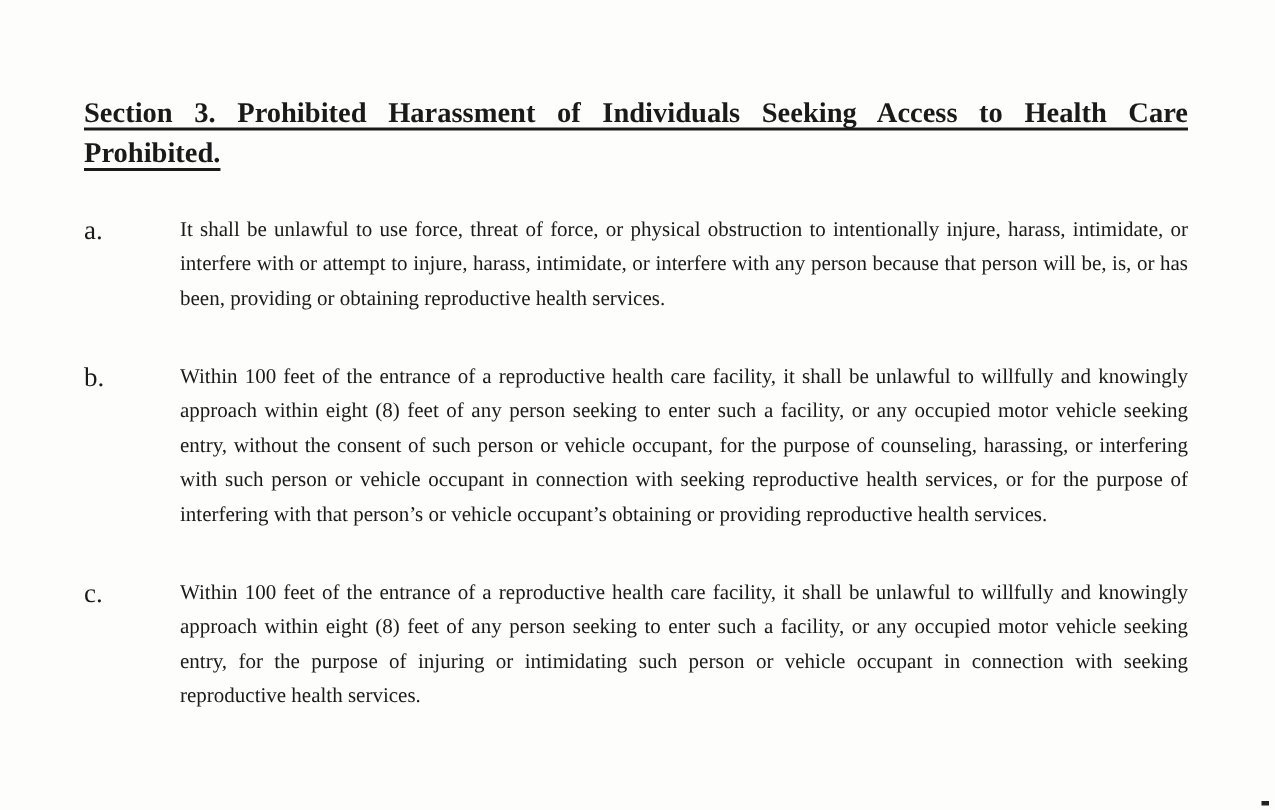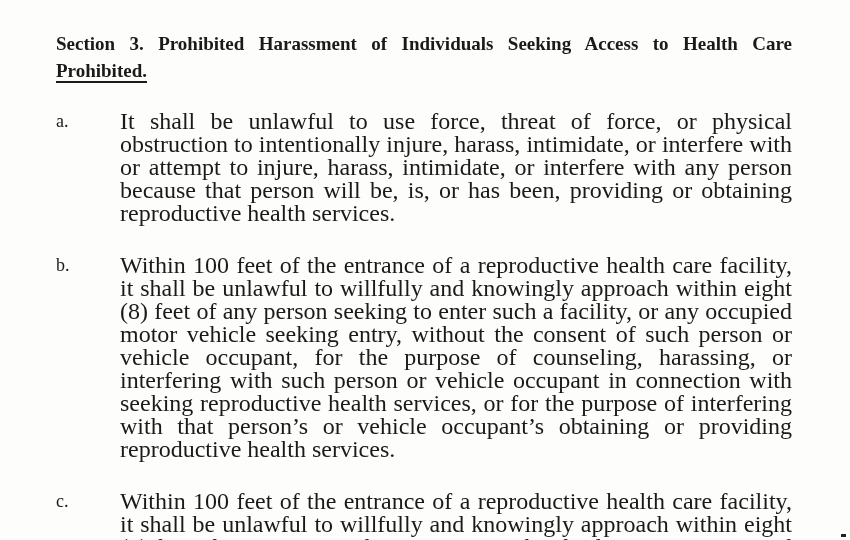--- a/index.html
+++ b/index.html
@@ -25,22 +25,24 @@
   .heading {
     font-weight: bold;
     font-size: 19px;
     line-height: 27px;
     margin: 0 0 26px 0;
   }
   .heading-line1 {
     display: block;
     text-align: justify;
     text-align-last: justify;
+    text-decoration: underline;
     text-decoration-thickness: 2px;
     text-underline-offset: 4px;
+    margin-top: 32px;
   }
   .heading-line2 {
     display: block;
     text-decoration: underline;
     text-decoration-thickness: 2px;
     text-underline-offset: 4px;
   }
   .clause {
     display: flex;
     margin-bottom: 29px;
@@ -49,21 +51,21 @@
     margin-bottom: 0;
   }
   .clause-label {
     flex: none;
     width: 64px;
     font-size: 18px;
     line-height: 23px;
   }
   .clause-text {
     flex: 1;
-    font-size: 24px;
+    font-size: 14px;
     line-height: 23px;
     text-align: justify;
   }
   .speck {
     position: absolute;
     right: 4px;
     bottom: 3px;
     width: 5px;
     height: 3px;
     background: #222;

